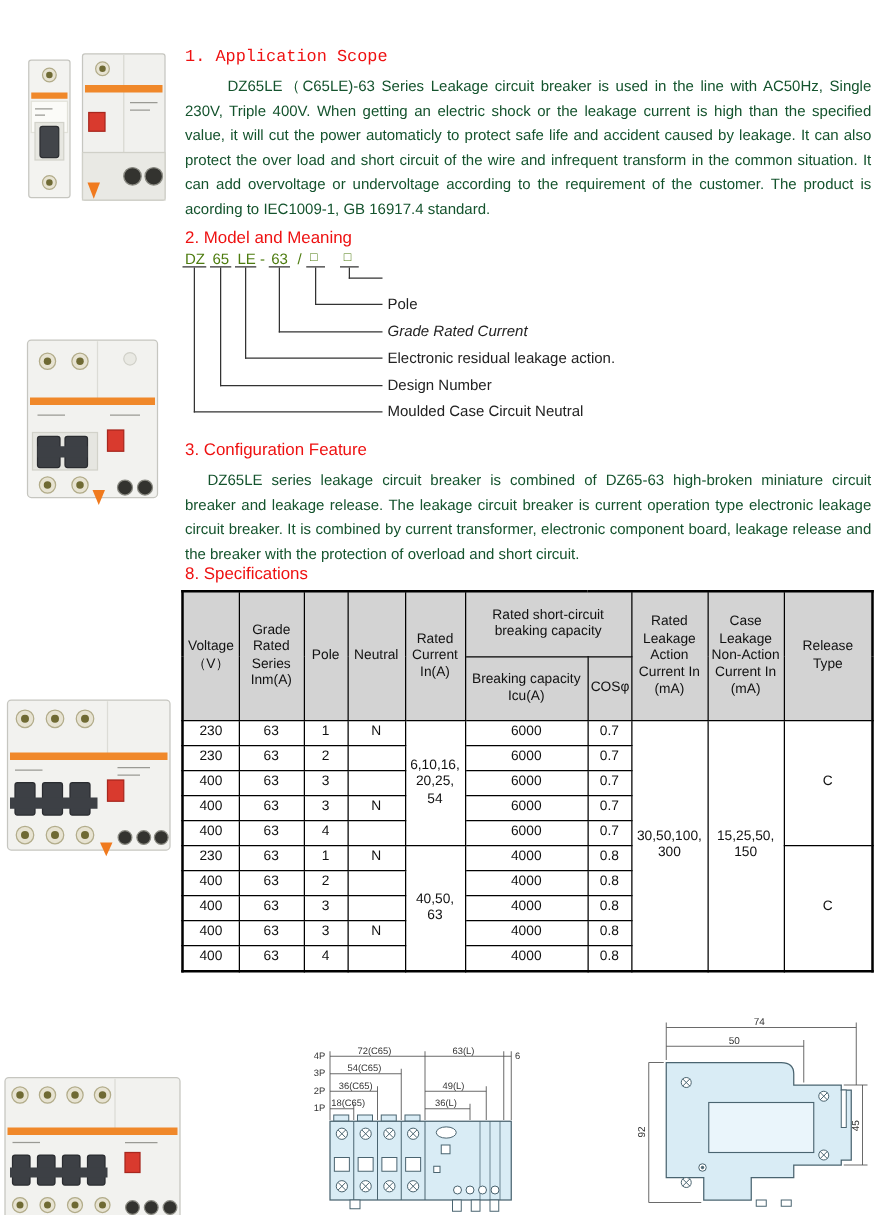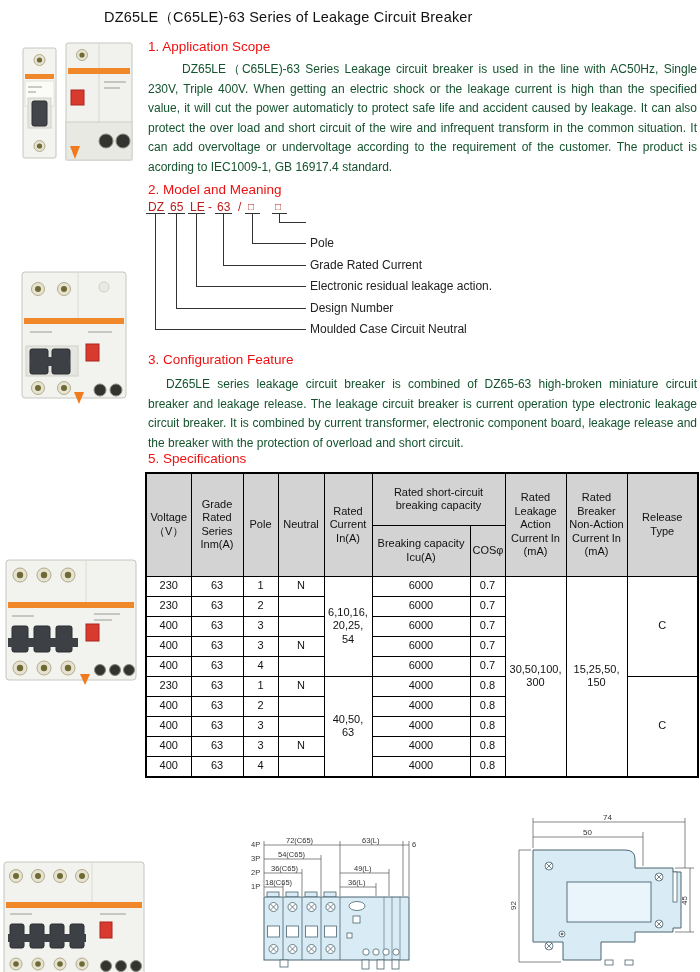--- a/index.html
+++ b/index.html
@@ -6,21 +6,21 @@
   #page{position:relative;width:700px;height:972px;background:#fff;overflow:hidden;
         font-family:"Liberation Sans",sans-serif;color:#1a1a1a;}
   .abs{position:absolute;}
   .title{font-size:14.5px;color:#111;letter-spacing:.2px;}
   .sec-h{font-size:13.5px;color:#ee1111;}
   .para{font-size:12px;line-height:19.5px;text-align:justify;color:#14532d;}
   .ind32{text-indent:34px;} .ind18{text-indent:18px;}
 
   
   #diagram{width:549px;height:142px;font-size:12px;}
-  .tok{position:absolute;top:0;color:#b91c1c;}
+  .tok{position:absolute;top:0;color:#4d7c0f;}
   .sq{font-size:10px;top:1px;}
   .uline{position:absolute;top:13px;height:0;border-bottom:1px solid #333;}
   .conn{position:absolute;top:14px;border-left:1px solid #333;border-bottom:1px solid #333;}
   .dlab{position:absolute;left:162px;white-space:nowrap;color:#222;}
 
   
   table.specs{border-collapse:collapse;table-layout:fixed;width:552px;border:2px solid #000;
               font-size:11px;color:#111;}
   table.specs th,table.specs td{border:1px solid #000;text-align:center;vertical-align:middle;
               padding:0 2px;font-weight:normal;line-height:13.5px;}
@@ -31,21 +31,20 @@
   
   svg text{font-family:"Liberation Sans",sans-serif;}
   .dimtxt{font-size:7.5px;fill:#333;}
   .dimtxt2{font-size:8px;fill:#333;}
 </style>
 </head>
 <body>
 
 <div id="page">
 
-  <div class="abs title" style="left:104px;top:8px;">DZ65LE（C65LE)-63 Series of Leakage Circuit Breaker</div>
 
   <svg class="abs" style="left:8px;top:38px;" width="132" height="132" viewBox="0 0 132 132">
     <g>
       <rect x="15" y="10" width="33" height="110" rx="2" fill="#f3f3f0" stroke="#c6c6c0"></rect>
       <rect x="43" y="11" width="4" height="108" fill="#dddดd6" opacity="0"></rect>
       <circle cx="31.5" cy="22" r="5.5" fill="#e7e3d2" stroke="#b2ac8a"></circle>
       <circle cx="31.5" cy="22" r="2.6" fill="#6f6a34"></circle>
       <rect x="17" y="36" width="29" height="5" fill="#f0882a"></rect>
       <rect x="17" y="43" width="29" height="25" fill="#fbfbf8" stroke="#e2e2da"></rect>
       <line x1="20" y1="49" x2="34" y2="49" stroke="#9a9a94" stroke-width="1"></line>
@@ -64,21 +63,21 @@
       <rect x="63" y="52" width="13" height="15" fill="#d93a2e" stroke="#a8271e"></rect>
       <line x1="96" y1="44" x2="118" y2="44" stroke="#9a9a94"></line>
       <line x1="96" y1="50" x2="112" y2="50" stroke="#9a9a94"></line>
       <rect x="58" y="84" width="66" height="38" fill="#e9e9e4" stroke="#d0d0c8"></rect>
       <circle cx="98" cy="103" r="7" fill="#33332f" stroke="#8a8a82"></circle>
       <circle cx="115" cy="103" r="7" fill="#33332f" stroke="#8a8a82"></circle>
       <polygon points="62,108 72,108 67,121" fill="#f07a1e"></polygon>
     </g>
   </svg>
 
-  <div class="abs sec-h" style="left:148px;top:39px;">1. Application Scope</div>
+  <div class="abs sec-h" style="left:148px;top:39px;font-family:Liberation Mono, monospace;">1. Application Scope</div>
   <div class="abs para ind32" style="left:148px;top:60px;width:549px;">DZ65LE（C65LE)-63 Series Leakage circuit breaker is used in the line with AC50Hz, Single 230V, Triple 400V. When getting an electric shock or the leakage current is high than the specified value,  it will cut the power automaticly to protect safe life and accident caused by leakage. It can also protect the over load and short circuit of the wire and infrequent transform in the common situation. It can add overvoltage or undervoltage according to the requirement of the customer. The product is acording to IEC1009-1, GB 16917.4 standard.</div>
 
   <div class="abs sec-h" style="left:148px;top:182px;">2. Model and Meaning</div>
 
   <div id="diagram" class="abs" style="left:148px;top:200px;">
     <span class="tok" style="left:0">DZ</span>
     <span class="tok" style="left:22px">65</span>
     <span class="tok" style="left:42px">LE</span>
     <span class="tok" style="left:60px">-</span>
     <span class="tok" style="left:69px">63</span>
@@ -94,21 +93,21 @@
     <div class="uline" style="left:124px;width:15px;"></div>
 
     <div class="conn" style="left:131px;width:26px;height:8px;"></div>
     <div class="conn" style="left:104px;width:53px;height:29px;"></div>
     <div class="conn" style="left:75px;width:82px;height:51px;"></div>
     <div class="conn" style="left:48px;width:109px;height:72px;"></div>
     <div class="conn" style="left:28px;width:129px;height:94px;"></div>
     <div class="conn" style="left:7px;width:150px;height:115px;"></div>
 
     <div class="dlab" style="top:36px;">Pole</div>
-    <div class="dlab" style="top:58px;">Grade Rated Current</div>
+    <div class="dlab" style="top:58px;font-style:italic;">Grade Rated Current</div>
     <div class="dlab" style="top:79px;">Electronic residual leakage action.</div>
     <div class="dlab" style="top:101px;">Design Number</div>
     <div class="dlab" style="top:122px;">Moulded Case Circuit Neutral</div>
   </div>
 
   <svg class="abs" style="left:8px;top:262px;" width="130" height="148" viewBox="0 0 130 148">
     <rect x="14" y="10" width="104" height="126" rx="3" fill="#f2f2ef" stroke="#c6c6c0"></rect>
     <line x1="70" y1="11" x2="70" y2="60" stroke="#dcdcd6"></line>
     <circle cx="30" cy="27" r="6.5" fill="#e7e3d2" stroke="#b2ac8a"></circle>
       <circle cx="30" cy="27" r="3" fill="#6f6a34"></circle>
@@ -128,21 +127,21 @@
     <circle cx="56" cy="126" r="6.5" fill="#e7e3d2" stroke="#b2ac8a"></circle>
       <circle cx="56" cy="126" r="3" fill="#6f6a34"></circle>
     <circle cx="92" cy="128" r="6" fill="#33332f" stroke="#8a8a82"></circle>
     <circle cx="108" cy="128" r="6" fill="#33332f" stroke="#8a8a82"></circle>
     <polygon points="66,130 76,130 71,142" fill="#f07a1e"></polygon>
   </svg>
 
   <div class="abs sec-h" style="left:148px;top:352px;">3. Configuration Feature</div>
   <div class="abs para ind18" style="left:148px;top:375px;width:549px;">DZ65LE series leakage circuit breaker is combined of DZ65-63 high-broken miniature circuit breaker and leakage release.  The leakage circuit breaker is current operation type electronic leakage circuit breaker.  It is combined by current transformer,  electronic component board,  leakage release and the breaker with the protection of overload and short circuit.</div>
 
-  <div class="abs sec-h" style="left:148px;top:451px;">5. Specifications</div>
+  <div class="abs sec-h" style="left:148px;top:451px;">8. Specifications</div>
 
   <svg class="abs" style="left:0px;top:548px;" width="142" height="140" viewBox="0 0 142 140">
     <rect x="6" y="12" width="130" height="120" rx="3" fill="#f2f2ef" stroke="#c6c6c0"></rect>
     <line x1="86" y1="13" x2="86" y2="58" stroke="#dcdcd6"></line>
     <circle cx="20" cy="27" r="7" fill="#e7e3d2" stroke="#b2ac8a"></circle>
       <circle cx="20" cy="27" r="3.2" fill="#6f6a34"></circle>
     <circle cx="44" cy="27" r="7" fill="#e7e3d2" stroke="#b2ac8a"></circle>
       <circle cx="44" cy="27" r="3.2" fill="#6f6a34"></circle>
     <circle cx="68" cy="27" r="7" fill="#e7e3d2" stroke="#b2ac8a"></circle>
       <circle cx="68" cy="27" r="3.2" fill="#6f6a34"></circle>
@@ -182,21 +181,21 @@
     </colgroup>
     <tbody>
         <tr style="height:52px">
       <th rowspan="2">Voltage（V）</th>
       <th rowspan="2">Grade Rated Series Inm(A)</th>
       <th rowspan="2">Pole</th>
       <th rowspan="2">Neutral</th>
       <th rowspan="2">Rated Current In(A)</th>
       <th colspan="2">Rated short-circuit breaking capacity</th>
       <th rowspan="2">Rated Leakage Action Current In (mA)</th>
-      <th rowspan="2">Rated Breaker Non-Action Current In (mA)</th>
+      <th rowspan="2">Case Leakage Non-Action Current In (mA)</th>
       <th rowspan="2">Release Type</th>
     </tr>
     <tr style="height:51px">
       <th>Breaking capacity Icu(A)</th>
       <th>COSφ</th>
     </tr>
     <tr>
       <td>230</td>
       <td>63</td>
       <td>1</td>

